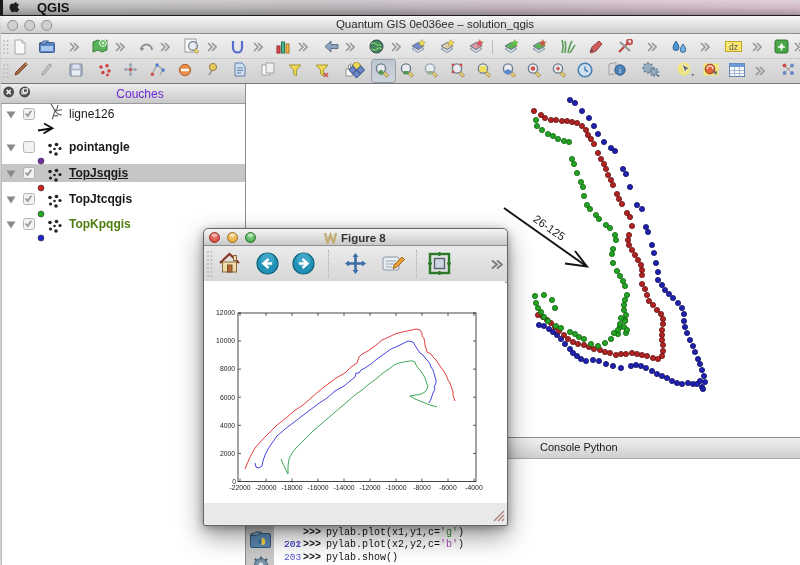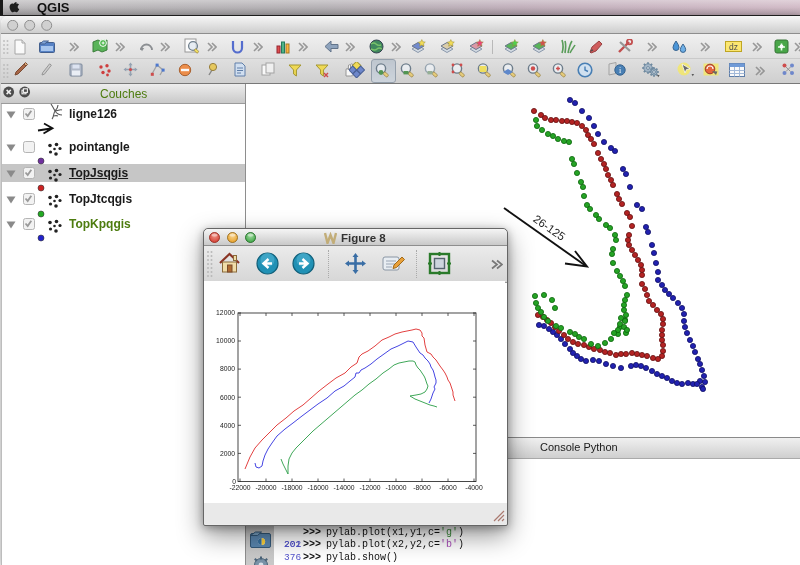--- a/index.html
+++ b/index.html
@@ -17,20 +17,21 @@
   <div class="abs" style="left:37px;top:0px;font-size:13px;font-weight:700;color:#111;line-height:15px">QGIS</div>
 
   <div class="abs" style="left:1px;top:16px;width:799px;height:549px;background:#fff;border-radius:7px 0 0 0;box-shadow:0 2px 10px rgba(0,0,0,0.4)"></div>
 
   <div class="abs" style="left:1px;top:16px;width:799px;height:17px;background:linear-gradient(#f7f7f7,#cdcdcd);border-bottom:1px solid #8e8e8e;border-radius:7px 0 0 0"></div>
   <svg class="abs" style="left:7px;top:20px" width="46" height="11" viewBox="0 0 46 11">
     <circle cx="5.7" cy="5.3" r="5" fill="#d0d0d0" stroke="#8e8e8e"></circle>
     <circle cx="22.7" cy="5.3" r="5" fill="#d0d0d0" stroke="#8e8e8e"></circle>
     <circle cx="39.7" cy="5.3" r="5" fill="#d0d0d0" stroke="#8e8e8e"></circle>
   </svg>
+  <div class="abs" style="left:300px;top:18px;width:270px;text-align:center;font-size:11.5px;color:#2a2a2a">Quantum GIS 0e036ee – solution_qgis</div>
 
   <div class="abs" style="left:1px;top:34px;width:799px;height:49px;background:linear-gradient(#f0f0f0,#cfcfcf);border-bottom:1px solid #787878"></div>
   <div class="abs" style="left:1px;top:58px;width:799px;height:1px;background:#cacaca"></div>
   <div style="opacity:0.85">
       <svg style="position:absolute;left:2px;top:39px" width="8" height="16" viewBox="0 0 8 16">
         <circle cx="2" cy="2" r="1" fill="#b8b8b8"></circle>
         <circle cx="5.5" cy="2" r="1" fill="#b8b8b8"></circle>
         <circle cx="2" cy="6" r="1" fill="#b8b8b8"></circle>
         <circle cx="5.5" cy="6" r="1" fill="#b8b8b8"></circle>
         <circle cx="2" cy="10" r="1" fill="#b8b8b8"></circle>
@@ -564,35 +565,35 @@
     </svg>
 
   <div class="abs" style="left:1px;top:84px;width:244px;height:19px;background:linear-gradient(#ededed,#c9c9c9);border-bottom:1px solid #9b9b9b"></div>
   <svg class="abs" style="left:3px;top:86px" width="28" height="12" viewBox="0 0 28 12">
     <circle cx="5.7" cy="6" r="5.4" fill="#4d4d4d"></circle>
     <path d="M3.6 3.9 l4.2 4.2 M7.8 3.9 l-4.2 4.2" stroke="#f2f2f2" stroke-width="1.5"></path>
     <circle cx="21.7" cy="6" r="5.4" fill="#4d4d4d"></circle>
     <rect x="19" y="4.2" width="4" height="3.6" fill="none" stroke="#f2f2f2" stroke-width="1.1"></rect>
     <rect x="20.4" y="2.8" width="4" height="3.6" fill="#4d4d4d" stroke="#f2f2f2" stroke-width="1.1"></rect>
   </svg>
-  <div class="abs" style="left:100px;top:87px;width:80px;text-align:left;font-size:12px;color:#4d7c0f">Couches</div>
+  <div class="abs" style="left:100px;top:87px;width:80px;text-align:center;font-size:12px;color:#6d28d9">Couches</div>
   <div class="abs" style="left:2px;top:104px;width:243px;height:461px;background:#fff"></div>
   <div class="abs" style="left:1px;top:104px;width:1px;height:461px;background:#bdbdbd"></div>
   <div style="position:absolute;left:2px;top:164px;width:243px;height:18px;background:#c6c6c6"></div>
     <svg style="position:absolute;left:6px;top:111px" width="10" height="8" viewBox="0 0 10 8">
       <path d="M0.5 0.5 h9 l-4.5 7 z" fill="#8a8a8a"></path>
     </svg>
     <svg style="position:absolute;left:23px;top:108px" width="12" height="12" viewBox="0 0 12 12">
       <rect x="0.5" y="0.5" width="11" height="11" rx="2" fill="#f2f2f2" stroke="#b5b5b5"></rect>
       <path d="M2.5 5.5 l2.2 2.6 3.6 -5.4" stroke="#9a9a9a" stroke-width="1.8" fill="none"></path>
     </svg>
     <svg style="position:absolute;left:46px;top:103px" width="18" height="18" viewBox="0 0 18 18">
       <path d="M5 1 C7 4 8 6 9 8 M9 8 C7 11 8 14 6 16 M9 8 C11 11 13 12 16 12 M9 8 C11 6 12 4 12 2 M9 8 C12 8 14 6 16 7 M7 13 C9 13 10 12 12 13" stroke="#555" stroke-width="1.1" fill="none"></path>
     </svg>
-    <div style="position:absolute;left:69px;top:108px;font-size:12px;font-weight:700;color:#1a1a1a;line-height:13px">ligne126</div>
+    <div style="position:absolute;left:69px;top:108px;font-size:12px;font-weight:400;color:#1a1a1a;line-height:13px">ligne126</div>
     <svg style="position:absolute;left:6px;top:144px" width="10" height="8" viewBox="0 0 10 8">
       <path d="M0.5 0.5 h9 l-4.5 7 z" fill="#8a8a8a"></path>
     </svg>
     <svg style="position:absolute;left:23px;top:141px" width="12" height="12" viewBox="0 0 12 12">
       <rect x="0.5" y="0.5" width="11" height="11" rx="2" fill="#f2f2f2" stroke="#b5b5b5"></rect>
     </svg>
     <svg style="position:absolute;left:47px;top:142px" width="16" height="15" viewBox="0 0 16 15">
       <circle cx="3" cy="3.5" r="1.8" fill="#222"></circle>
       <circle cx="9.5" cy="2.5" r="1.8" fill="#222"></circle>
       <circle cx="13" cy="6.5" r="1.6" fill="#222"></circle>
@@ -683,21 +684,21 @@
   <path d="M9 0.5 v3 M2.8 2.8 l2 2 M15.2 2.8 l-2 2" stroke="#4a6378" stroke-width="2"></path>
 </svg>
 
   <div style="position:absolute;left:246px;top:526px;width:554px;height:39px;font-family:'Liberation Mono',monospace;font-size:10px;line-height:12.3px;color:#111">
       <div style="position:absolute;left:38px;top:13px;color:#5555cc;font-size:9.5px">201</div>
       <div style="position:absolute;left:57px;top:1px;font-weight:700">&gt;&gt;&gt;</div>
       <div style="position:absolute;left:80px;top:1px">pylab.plot(x1,y1,c=<span style="color:#3f8f3f">'g'</span>)</div>
       <div style="position:absolute;left:38px;top:13.3px;color:#5555cc;font-size:9.5px">202</div>
       <div style="position:absolute;left:57px;top:13.3px;font-weight:700">&gt;&gt;&gt;</div>
       <div style="position:absolute;left:80px;top:13.3px">pylab.plot(x2,y2,c=<span style="color:#a84cb8">'b'</span>)</div>
-      <div style="position:absolute;left:38px;top:25.6px;color:#5555cc;font-size:9.5px">376</div>
+      <div style="position:absolute;left:38px;top:25.6px;color:#5555cc;font-size:9.5px">203</div>
       <div style="position:absolute;left:57px;top:25.6px;font-weight:700">&gt;&gt;&gt;</div>
       <div style="position:absolute;left:80px;top:25.6px">pylab.show()</div>
     </div>
 
 <div style="position:absolute;left:203px;top:228px;width:303px;height:296px;background:#ececec;border:1px solid #666;border-radius:5px 5px 2px 2px;box-shadow:0 10px 26px rgba(0,0,0,0.42),0 2px 8px rgba(0,0,0,0.3);">
   <div style="position:absolute;left:0;top:0;width:100%;height:16px;background:linear-gradient(#f5f5f5,#c9c9c9);border-bottom:1px solid #8e8e8e;border-radius:5px 5px 0 0;">
     <svg style="position:absolute;left:5px;top:3px" width="11" height="11" viewBox="0 0 11 11">
           <defs>
             <radialGradient id="g#8e1d12" cx="0.5" cy="0.35" r="0.75">
               <stop offset="0" stop-color="#ee9285"></stop>

